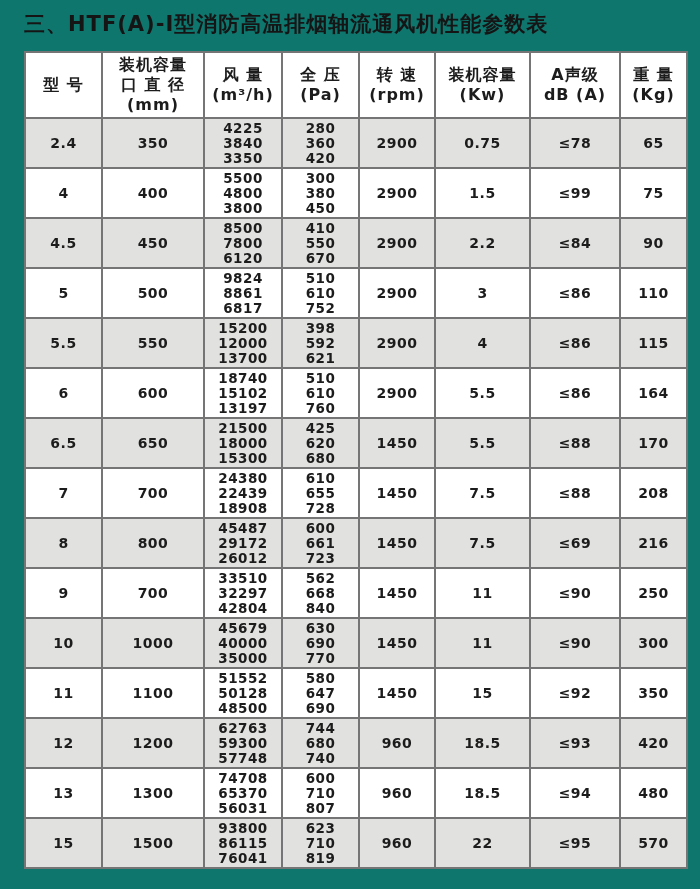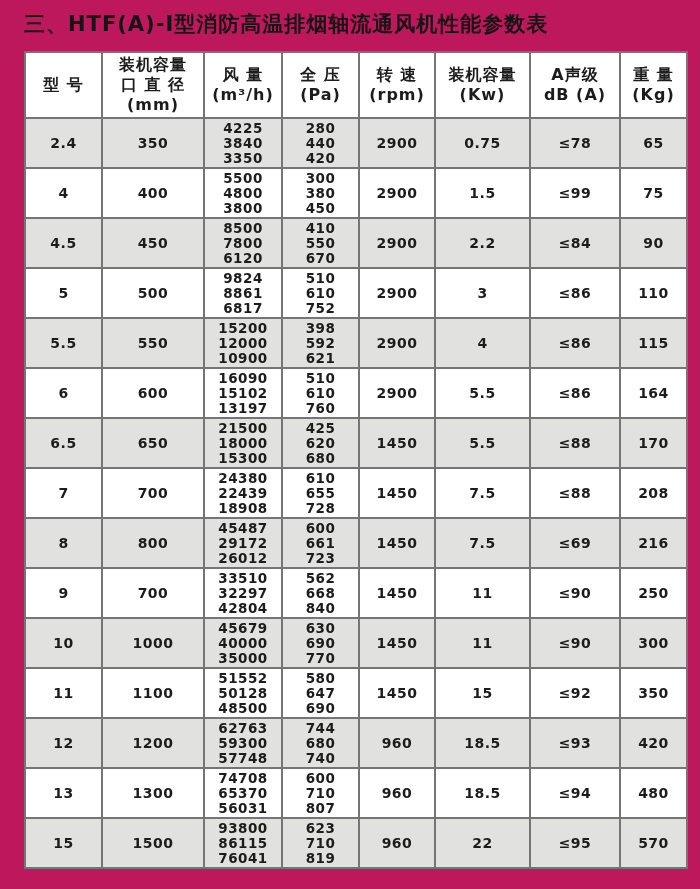--- a/index.html
+++ b/index.html
@@ -3,21 +3,21 @@
 <meta charset="utf-8">
 <style>
   html, body {
     margin: 0;
     padding: 0;
     background: #ffffff;
   }
   .page {
     width: 700px;
     height: 889px;
-    background: #be185d;
+    background: #0f766e;
     font-family: "DejaVu Sans", "Liberation Sans", sans-serif;
     font-weight: bold;
     color: #1c1c1c;
     box-sizing: border-box;
     padding: 8px 8px 0 24px;
     overflow: hidden;
   }
   .title {
     font-size: 21px;
     font-weight: bold;
@@ -123,21 +123,21 @@
         <tr class="shaded">
           <td>2.4</td>
           <td>350</td>
           <td class="cell-lines">
             <div>4225</div>
             <div>3840</div>
             <div>3350</div>
           </td>
           <td class="cell-lines">
             <div>280</div>
-            <div>440</div>
+            <div>360</div>
             <div>420</div>
           </td>
           <td>2900</td>
           <td>0.75</td>
           <td>≤78</td>
           <td>65</td>
         </tr>
         <tr class="plain">
           <td>4</td>
           <td>400</td>
@@ -191,37 +191,37 @@
           <td>3</td>
           <td>≤86</td>
           <td>110</td>
         </tr>
         <tr class="shaded">
           <td>5.5</td>
           <td>550</td>
           <td class="cell-lines">
             <div>15200</div>
             <div>12000</div>
-            <div>10900</div>
+            <div>13700</div>
           </td>
           <td class="cell-lines">
             <div>398</div>
             <div>592</div>
             <div>621</div>
           </td>
           <td>2900</td>
           <td>4</td>
           <td>≤86</td>
           <td>115</td>
         </tr>
         <tr class="plain">
           <td>6</td>
           <td>600</td>
           <td class="cell-lines">
-            <div>16090</div>
+            <div>18740</div>
             <div>15102</div>
             <div>13197</div>
           </td>
           <td class="cell-lines">
             <div>510</div>
             <div>610</div>
             <div>760</div>
           </td>
           <td>2900</td>
           <td>5.5</td>

